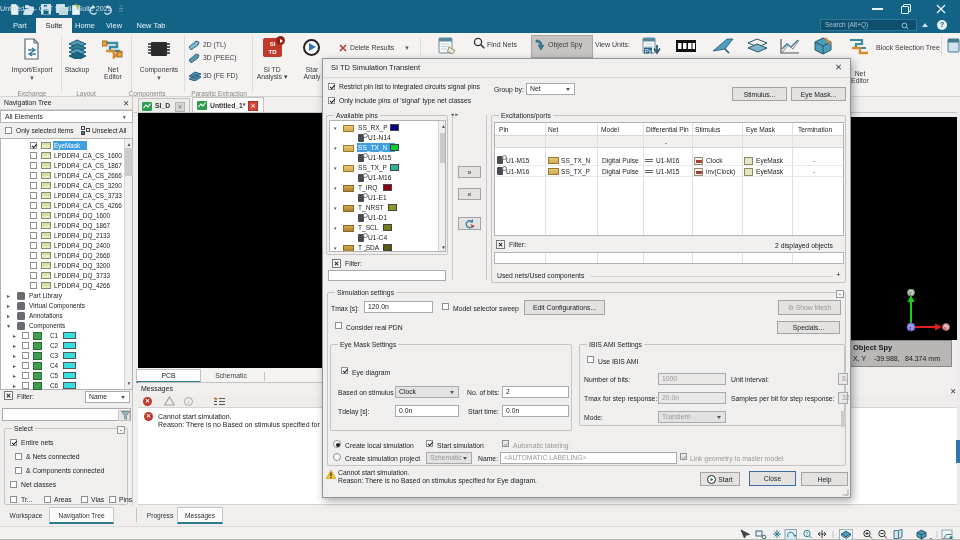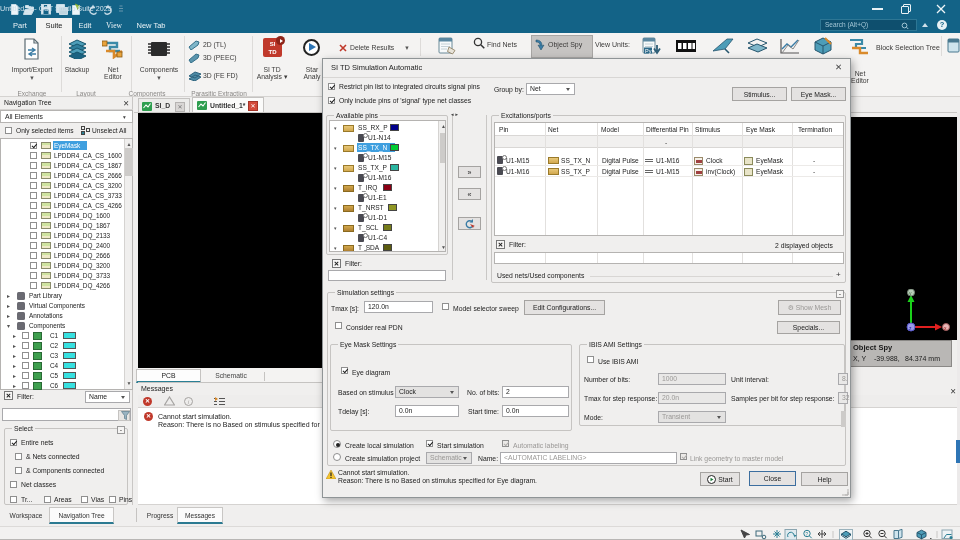--- a/index.html
+++ b/index.html
@@ -107,22 +107,22 @@
     <div class="ab" style="left:872px;top:8px;width:11px;height:2px;background:#e8f1f5;"></div>
     <div class="ab" style="left:903px;top:4px;width:8px;height:8px;border:1.2px solid #e8f1f5;border-radius:1px;"></div>
     <div class="ab" style="left:901px;top:6px;width:8px;height:8px;border:1.2px solid #e8f1f5;background:#136387;border-radius:1px;"></div>
     <svg class="ab" style="left:936px;top:4px" width="10" height="10" viewBox="0 0 10 10">
         <path d="M1 1l8 8M9 1l-8 8" stroke="#eef5f8" stroke-width="1.3"></path>
       </svg>
   </div>
   <div id="menubar">
     <div class="mtab" style="left:8px;width:24px;">Part</div>
     <div class="mtab sel" style="left:36px;width:36px;">Suite</div>
-    <div class="mtab" style="left:74px;width:22px;">Edit</div>
-    <div class="mtab" style="left:103px;width:22px;font-family:Liberation Serif, serif;">View</div>
+    <div class="mtab" style="left:74px;width:22px;">Home</div>
+    <div class="mtab" style="left:103px;width:22px;">View</div>
     <div class="mtab" style="left:130px;width:42px;">New Tab</div>
     <div id="searchbox">Search (Alt+Q)</div>
     <svg class="ab" style="left:901px;top:4px" width="9" height="7" viewBox="0 0 9 7">
         <circle cx="3.5" cy="3.5" r="2.4" fill="none" stroke="#a3c6d6" stroke-width="1"></circle>
         <path d="M5.5 5.5l2 1.5" stroke="#a3c6d6" stroke-width="1"></path>
       </svg>
     <div class="ab" style="left:922px;top:5px;width:0;height:0;border-left:3px solid transparent;border-right:3px solid transparent;border-bottom:4px solid #cfe0ea;"></div>
     <div class="ab" style="left:937px;top:2px;width:10px;height:10px;border-radius:50%;background:#e8f1f5;color:#136387;font-size:7.5px;font-weight:bold;text-align:center;line-height:10.5px;">?</div>
   </div>
   <div id="ribbon">
@@ -566,21 +566,21 @@
           <path d="M917 4.5l4.5 2.3 4.5-2.3m-4.5 2.3v4.2" stroke="#26566e"></path>
         <path d="M930 10.5h1.5" stroke="#555"></path>
         <path d="M937 3v7" stroke="#c8c6c4"></path>
         <rect x="942" y="2" width="10" height="8.5" fill="#eef3f5" stroke="#8aa5b0"></rect>
           <path d="M944 10l2.5-3.5h5" stroke="#2a7f94"></path>
           <circle cx="951" cy="9.5" r="1.5" fill="#2a7f94" stroke="none"></circle>
       </g>
     </svg>
   </div>
   <div id="dialog">
-    <div class="ab" style="left:8px;top:4px;font-size:7.5px;color:#222;">SI TD Simulation Automatic</div>
+    <div class="ab" style="left:8px;top:4px;font-size:7.5px;color:#222;">SI TD Simulation Transient</div>
     <span class="ab" style="left:512px;top:3px;font-size:8.5px;color:#444;">✕</span>
     <div class="ab" style="left:0;top:18px;width:527px;height:1px;background:#d8d6d4;"></div>
     <span class="cb ck" style="left:5px;top:24px;"></span>
     <span class="lbl" style="left:16px;top:24px;">Restrict pin list to integrated circuits signal pins</span>
     <span class="cb ck" style="left:5px;top:38px;"></span>
     <span class="lbl" style="left:16px;top:38px;">Only include pins of 'signal' type net classes</span>
     <span class="lbl" style="left:171px;top:27px;">Group by:</span>
     <span class="combo" style="left:203px;top:24px;width:49px;height:12px;background:#fff;">Net</span>
     <span class="btn" style="left:409px;top:28px;width:55px;height:14px;line-height:13px;">Stimulus...</span>
     <span class="btn" style="left:468px;top:28px;width:55px;height:14px;line-height:13px;">Eye Mask...</span>

